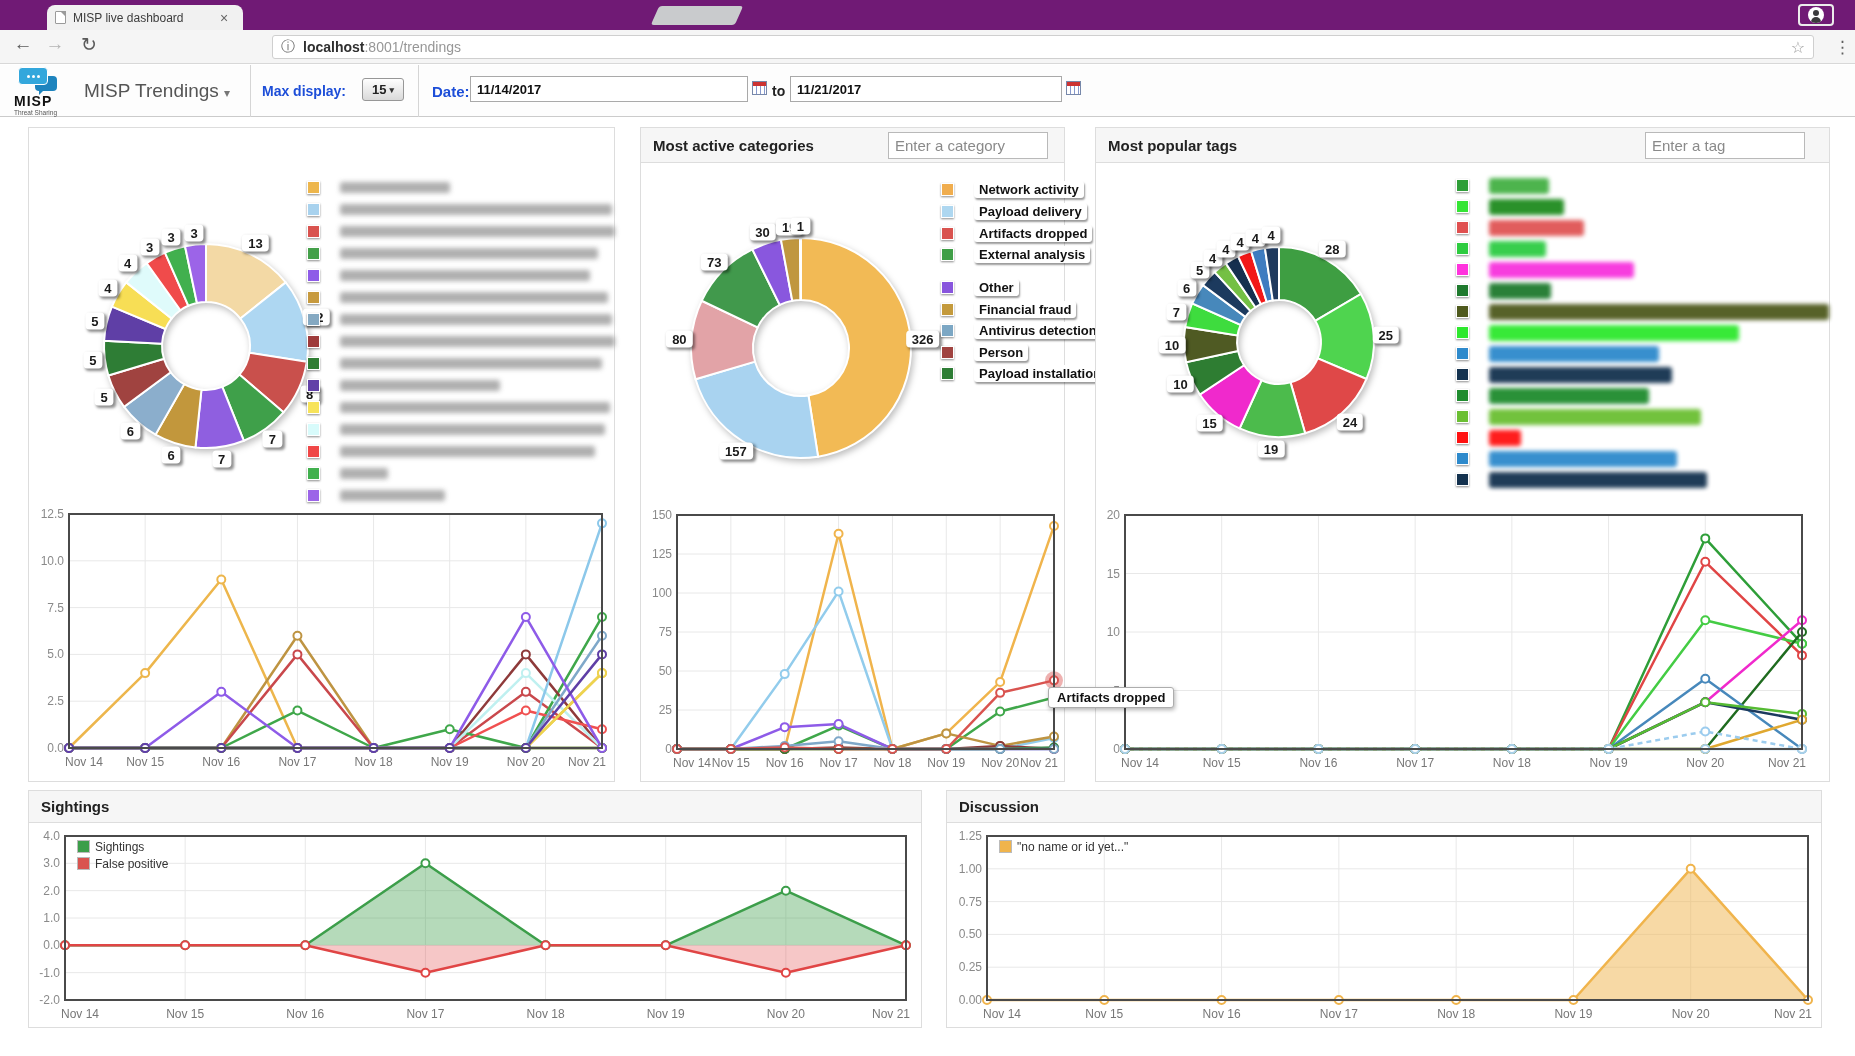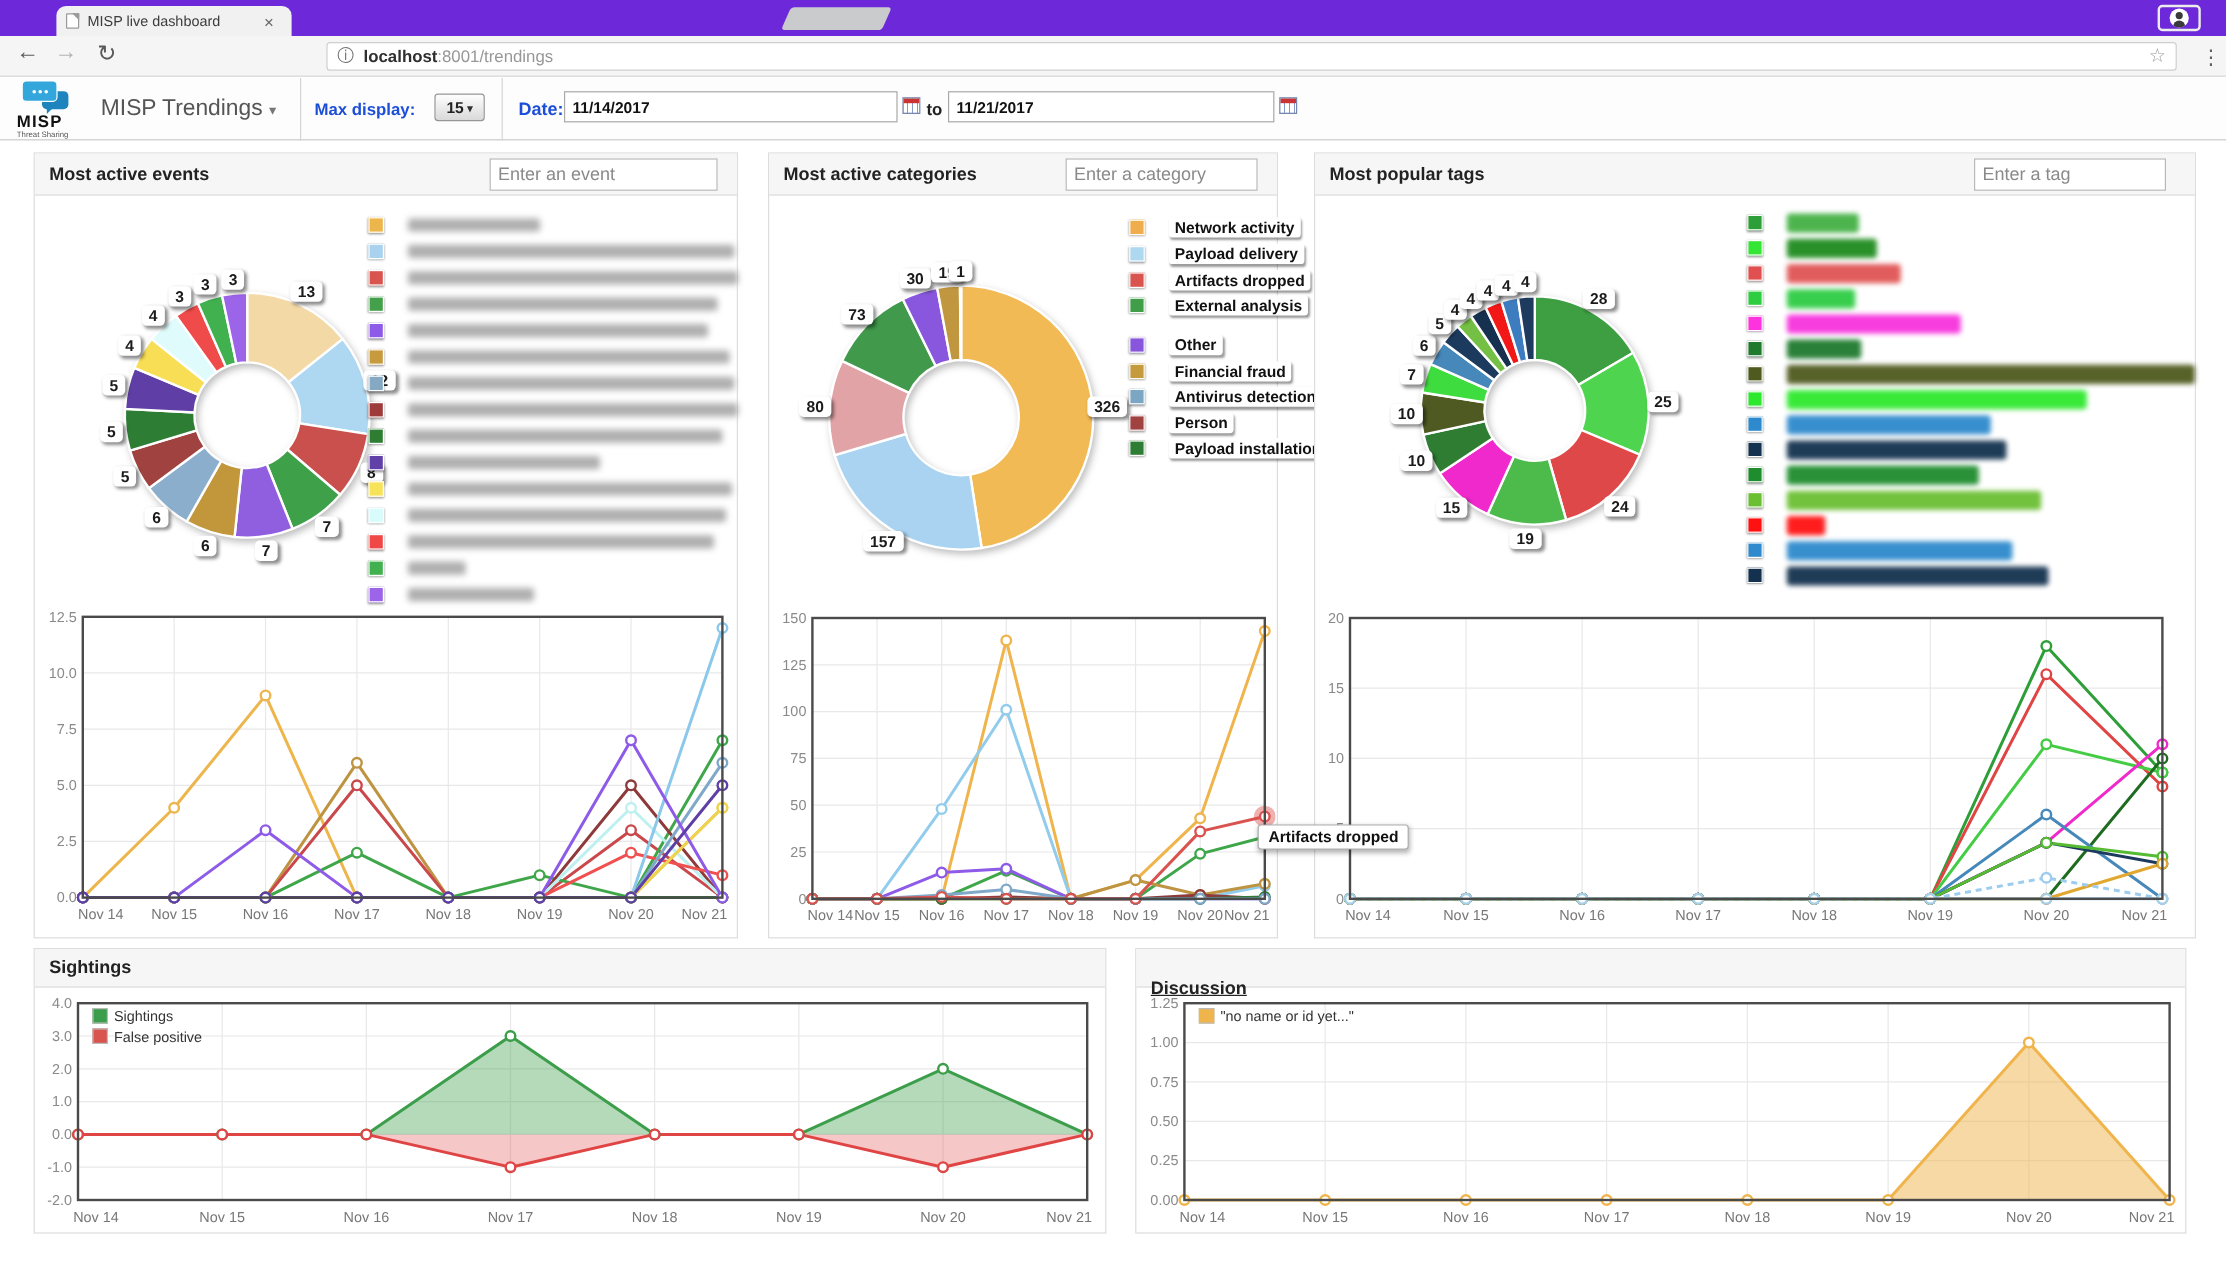--- a/index.html
+++ b/index.html
@@ -1,21 +1,21 @@
 <!DOCTYPE html>
 <html><head>
 <meta charset="utf-8">
 <style>
   * { margin:0; padding:0; box-sizing:border-box; }
   html,body { width:1855px; height:1056px; overflow:hidden; background:#fff;
     font-family:"Liberation Sans", sans-serif; }
   #app { position:relative; width:1855px; height:1056px; background:#fff; }
 
   
-  .tabbar { position:absolute; left:0; top:0; width:1855px; height:30px; background:#6d28d9; }
+  .tabbar { position:absolute; left:0; top:0; width:1855px; height:30px; background:#701a75; }
   .tab { position:absolute; left:47px; top:5px; width:196px; height:25px; background:#f1f1f1;
     border-radius:8px 8px 0 0; display:flex; align-items:center; padding:0 8px; gap:7px; }
   .favicon { width:11px; height:13px; background:#fff; border:1px solid #9a9a9a; border-radius:1px; position:relative; flex:0 0 auto;}
   .favicon:after{content:""; position:absolute; right:-1px; top:-1px; border:3px solid #9a9a9a;
     border-left-color:transparent; border-bottom-color:transparent;}
   .tab-title { font-size:12px; color:#3c3c3c; white-space:nowrap; overflow:hidden; width:140px; }
   .tab-close { color:#666; font-size:14px; line-height:14px; cursor:default; }
   .tab-ghost { position:absolute; left:655px; top:6px; width:84px; height:19px; background:#c9cbcd;
     transform:skewX(-24deg); border-radius:3px; }
   .profile-btn { position:absolute; left:1798px; top:4px; width:36px; height:22px; border:2px solid #ececec;
@@ -148,24 +148,20 @@
     <div class="hsep" style="left:418px;"></div>
     <span class="hlabel" style="left:432px;font-size:15px;">Date:</span>
     <input class="date-input" style="left: 470px; width: 278px;" value="11/14/2017">
     <span class="cal-ico" style="left:752px;"></span>
     <span class="to-label" style="left:772px;">to</span>
     <input class="date-input" style="left: 790px; width: 272px;" value="11/21/2017">
     <span class="cal-ico" style="left:1066px;"></span>
   </div>
 
   <div class="panel" style="left:28px;top:127px;width:587px;height:655px;">
-    <div class="panel-head">
-      <span class="panel-title">Most active events</span>
-      <input class="panel-search" placeholder="Enter an event" style="">
-    </div>
     <div class="donut-wrap" id="events-donut" style="left:0;top:36px;width:312px;height:335px;"><svg width="312" height="335">
           <path d="M177,80 A102,102 0 0 1 256.74681121173904,118.40404021040916 L211.40058522859331,154.56644871821572 A44,44 0 0 0 177,138 Z" fill="#F3D9A5" stroke="#fff" stroke-width="2"></path>
           <path d="M256.74681121173904,118.40404021040916 A102,102 0 0 1 277.77160362953214,197.78239214860866 L220.47010352646484,188.80809073077236 A44,44 0 0 0 211.40058522859331,154.56644871821572 Z" fill="#AED7F2" stroke="#fff" stroke-width="2"></path>
           <path d="M277.77160362953214,197.78239214860866 A102,102 0 0 1 254.50420633474704,248.31061755421192 L210.43318704636147,210.60458012142476 A44,44 0 0 0 220.47010352646484,188.80809073077236 Z" fill="#C9504C" stroke="#fff" stroke-width="2"></path>
           <path d="M254.50420633474704,248.31061755421192 A102,102 0 0 1 214.8104859825969,276.73313649278083 L193.31040571798297,222.8652745655133 A44,44 0 0 0 210.43318704636147,210.60458012142476 Z" fill="#3FA04A" stroke="#fff" stroke-width="2"></path>
           <path d="M214.8104859825969,276.73313649278083 A102,102 0 0 1 166.45483895758625,283.45343551890966 L172.45110700131173,225.76422708658848 A44,44 0 0 0 193.31040571798297,222.8652745655133 Z" fill="#8F5FE0" stroke="#fff" stroke-width="2"></path>
           <path d="M166.45483895758625,283.45343551890966 A102,102 0 0 1 126.5091038704747,270.6265728099507 L155.2196134343224,220.23107062390028 A44,44 0 0 0 172.45110700131173,225.76422708658848 Z" fill="#C2973C" stroke="#fff" stroke-width="2"></path>
           <path d="M126.5091038704747,270.6265728099507 A102,102 0 0 1 95.10561969323398,242.80551351786096 L141.67301241668918,208.2298293606459 A44,44 0 0 0 155.2196134343224,220.23107062390028 Z" fill="#8BAECC" stroke="#fff" stroke-width="2"></path>
           <path d="M95.10561969323398,242.80551351786096 A102,102 0 0 1 79.36019904353118,211.50371619272983 L134.8808701756409,194.72709325960895 A44,44 0 0 0 141.67301241668918,208.2298293606459 Z" fill="#A04340" stroke="#fff" stroke-width="2"></path>
           <path d="M79.36019904353118,211.50371619272983 A102,102 0 0 1 75.13673276659348,176.72034200581055 L133.05898276205994,179.72250047309475 A44,44 0 0 0 134.8808701756409,194.72709325960895 Z" fill="#2E7D35" stroke="#fff" stroke-width="2"></path>
@@ -840,21 +836,21 @@
           <circle cx="510.57142857142856" cy="117.33333333333333" r="4" fill="#fff" stroke="#E04545" stroke-width="2"></circle>
           <circle cx="630.7142857142857" cy="117.33333333333333" r="4" fill="#fff" stroke="#E04545" stroke-width="2"></circle>
           <circle cx="750.8571428571429" cy="144.66666666666669" r="4" fill="#fff" stroke="#E04545" stroke-width="2"></circle>
           <circle cx="871" cy="117.33333333333333" r="4" fill="#fff" stroke="#E04545" stroke-width="2"></circle>
           <rect x="30" y="8" width="841" height="164" fill="none" stroke="#4a4a4a" stroke-width="2"></rect>
         </svg></div>
   </div>
 
   <div class="panel" style="left:946px;top:790px;width:876px;height:238px;">
     <div class="panel-head" style="height:32px;">
-      <span class="panel-title" style="top:24px;text-decoration:underline;">Discussion</span>
+      <span class="panel-title" style="top:7px;">Discussion</span>
     </div>
     <div class="linechart" id="discussion-area" style="left:4px;top:37px;width:866px;height:196px;">
       <div class="chart-legend" id="discussion-chart-legend" style="left:48px;top:12px;">
           <div class="legend-row">
             <span class="sq" style="background: rgb(240, 180, 76);"></span>
             <span>"no name or id yet..."</span>
           </div>
         </div>
     <svg width="866" height="196">
           <rect x="36" y="8" width="821" height="164" fill="#fff"></rect>

